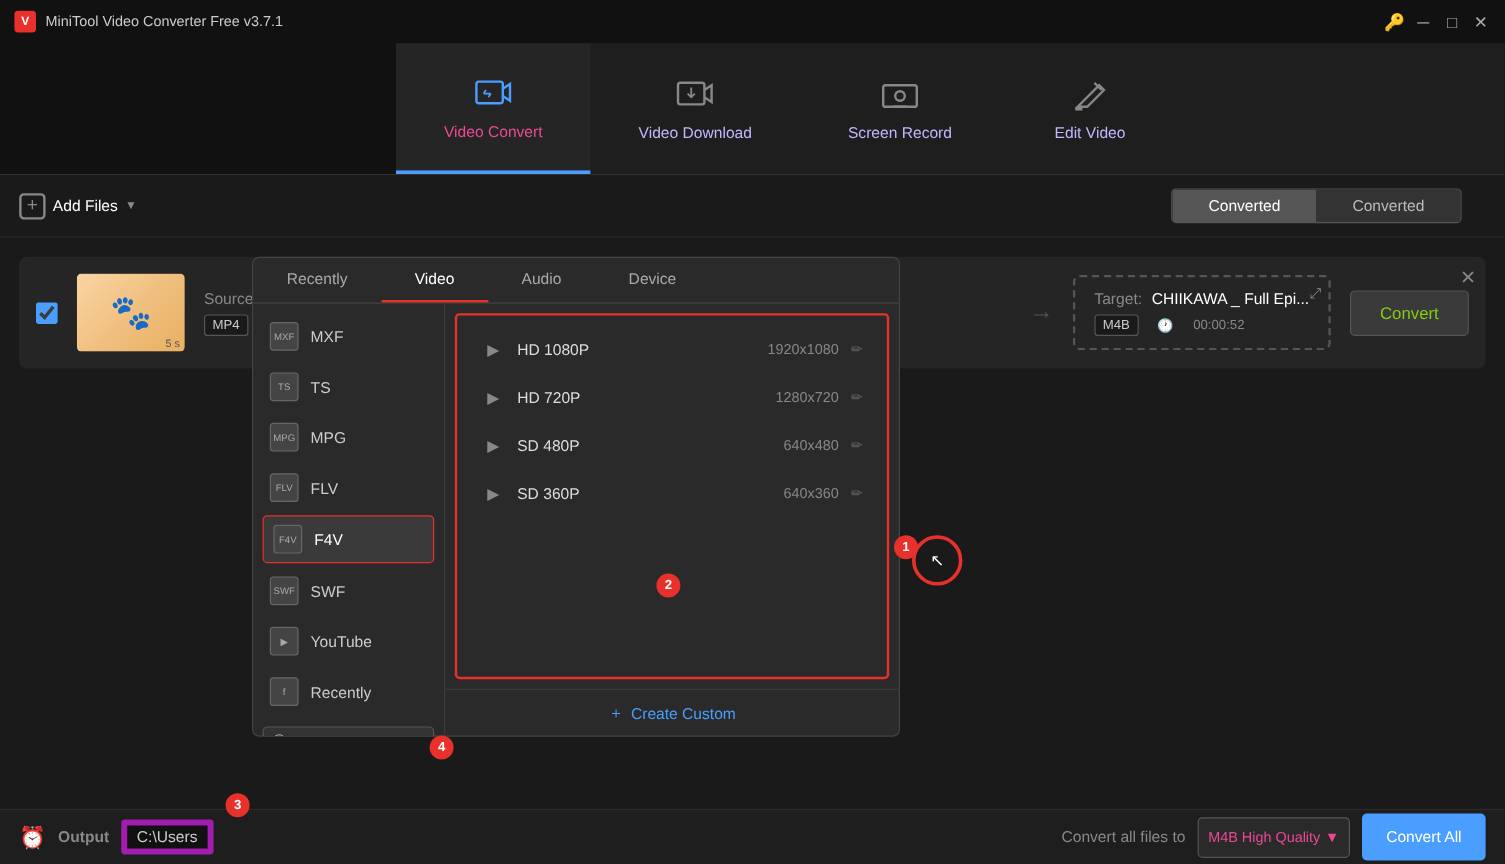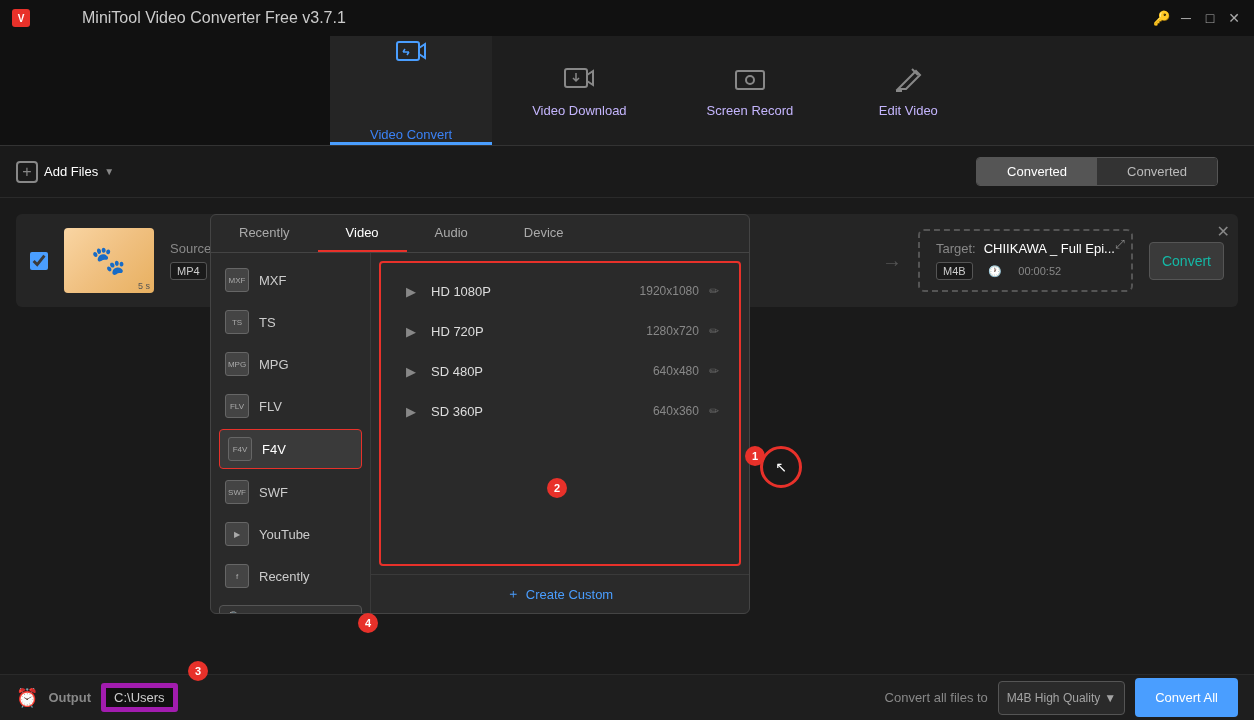--- a/index.html
+++ b/index.html
@@ -29,24 +29,23 @@
       border-radius: 3px;
       display: flex;
       align-items: center;
       justify-content: center;
       font-size: 10px;
       font-weight: bold;
       color: #fff;
       margin-right: 8px;
     }
     .title-bar .title-text {
-      font-size: 16px;
+      font-size: 12px;
       color: #ccc;
       flex: 1;
-      margin-left: 44px;
     }
     .title-bar .win-controls {
       display: flex;
       gap: 8px;
     }
     .win-control {
       width: 16px;
       height: 16px;
       display: flex;
       align-items: center;
@@ -70,24 +69,23 @@
       align-items: center;
       justify-content: center;
       padding: 0 40px;
       cursor: pointer;
       color: #c4b5fd;
       gap: 8px;
       position: relative;
       min-width: 150px;
     }
     .nav-item.active {
-      color: #3b82f6;
+      color: #ec4899;
       background: #252525;
       border-bottom: 3px solid #4a9eff;
-      justify-content: space-between;
     }
     .nav-item svg {
       width: 32px;
       height: 32px;
     }
     .nav-item .nav-label {
       font-size: 13px;
     }
     .nav-left-spacer {
       width: 330px;
@@ -263,24 +261,24 @@
     .target-box .external-icon {
       position: absolute;
       top: 6px;
       right: 6px;
       color: #888;
       font-size: 12px;
     }
 
     .convert-btn {
       background: #3a3a3a;
-      color: #14b8a6;
+      color: #84cc16;
       border: 1px solid #555;
       border-radius: 4px;
-      padding: 10px 12px;
+      padding: 10px 24px;
       cursor: pointer;
       font-size: 14px;
       white-space: nowrap;
     }
 
     .close-row-btn {
       position: absolute;
       top: 8px;
       right: 8px;
       background: transparent;
@@ -466,21 +464,21 @@
     }
     .convert-all-label {
       margin-left: auto;
       color: #888;
       font-size: 13px;
     }
     .convert-all-select {
       background: #2a2a2a;
       border: 1px solid #555;
       border-radius: 4px;
-      color: #a3a3a3;
+      color: #ec4899;
       padding: 9px 8px;
       font-size: 12px;
       display: flex;
       align-items: center;
       gap: 4px;
       cursor: pointer;
     }
     .convert-all-btn {
       background: #4a9eff;
       color: #fff;

